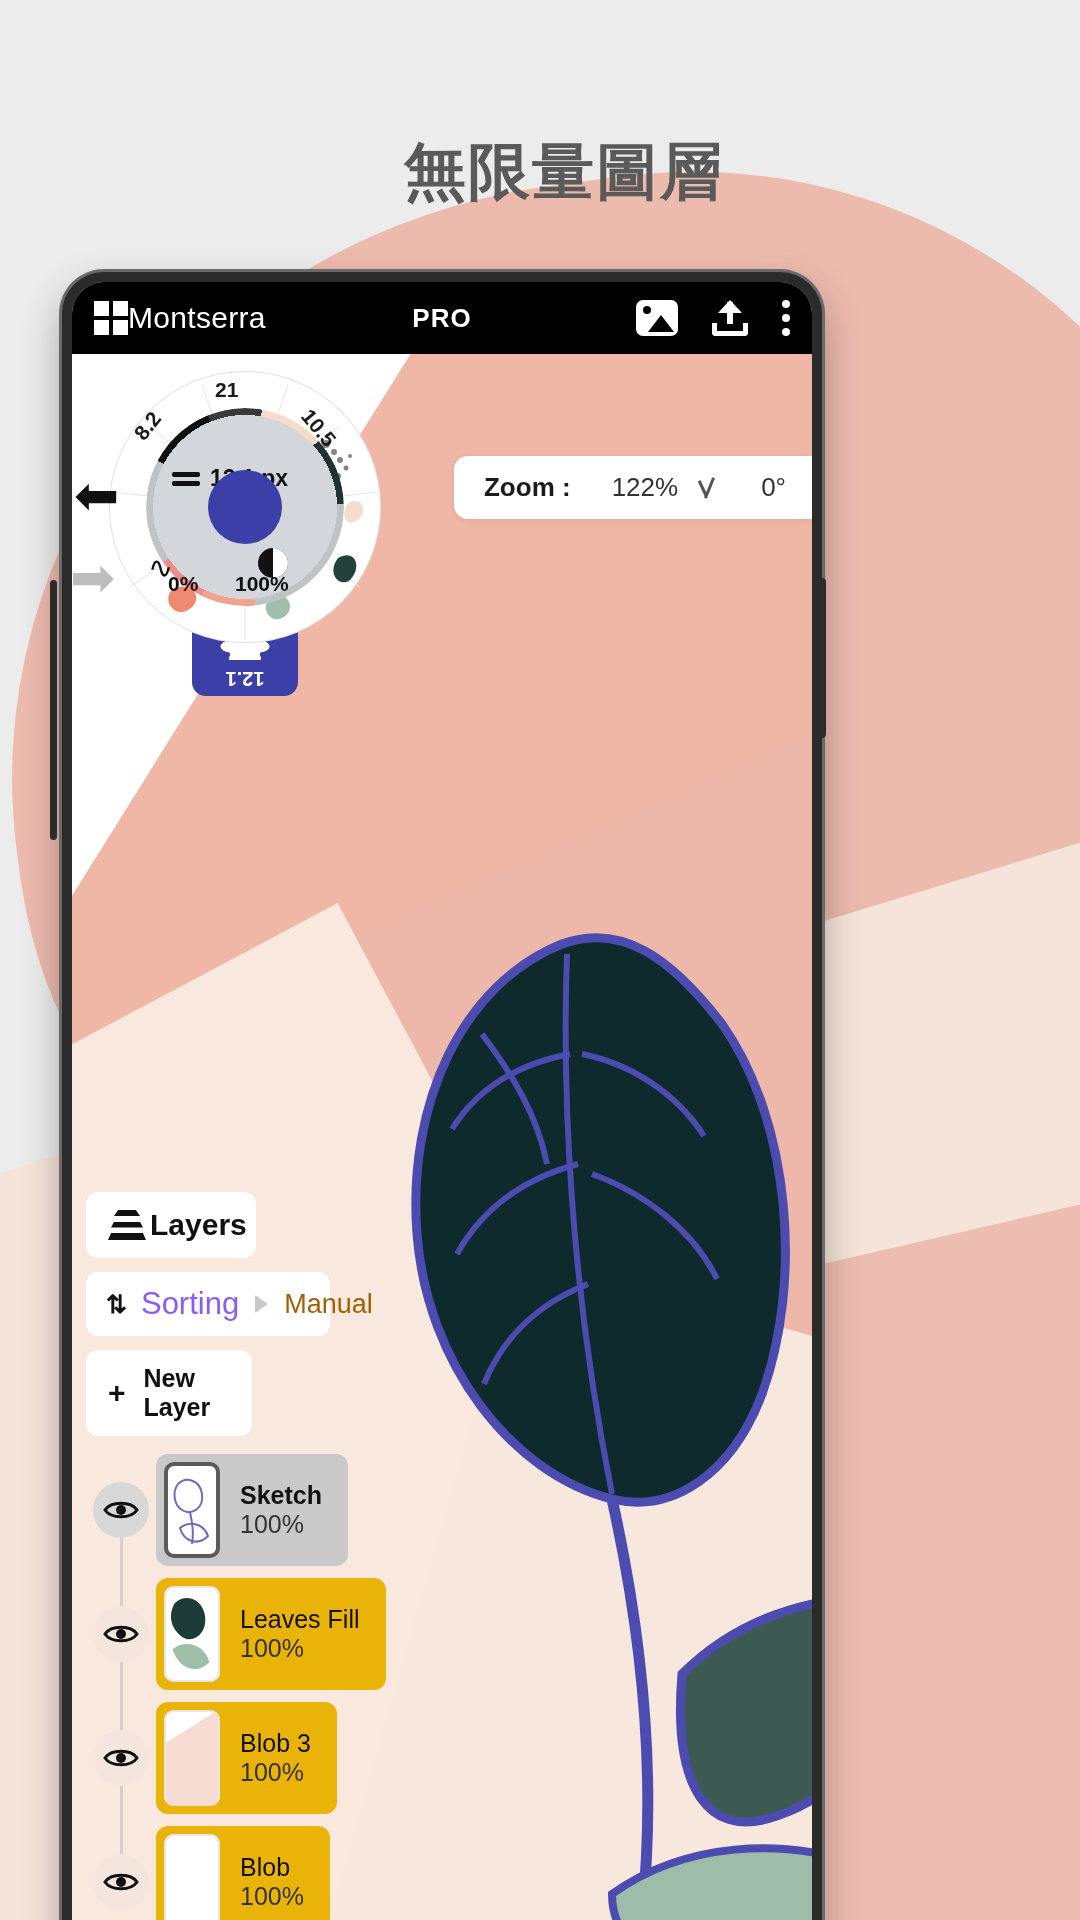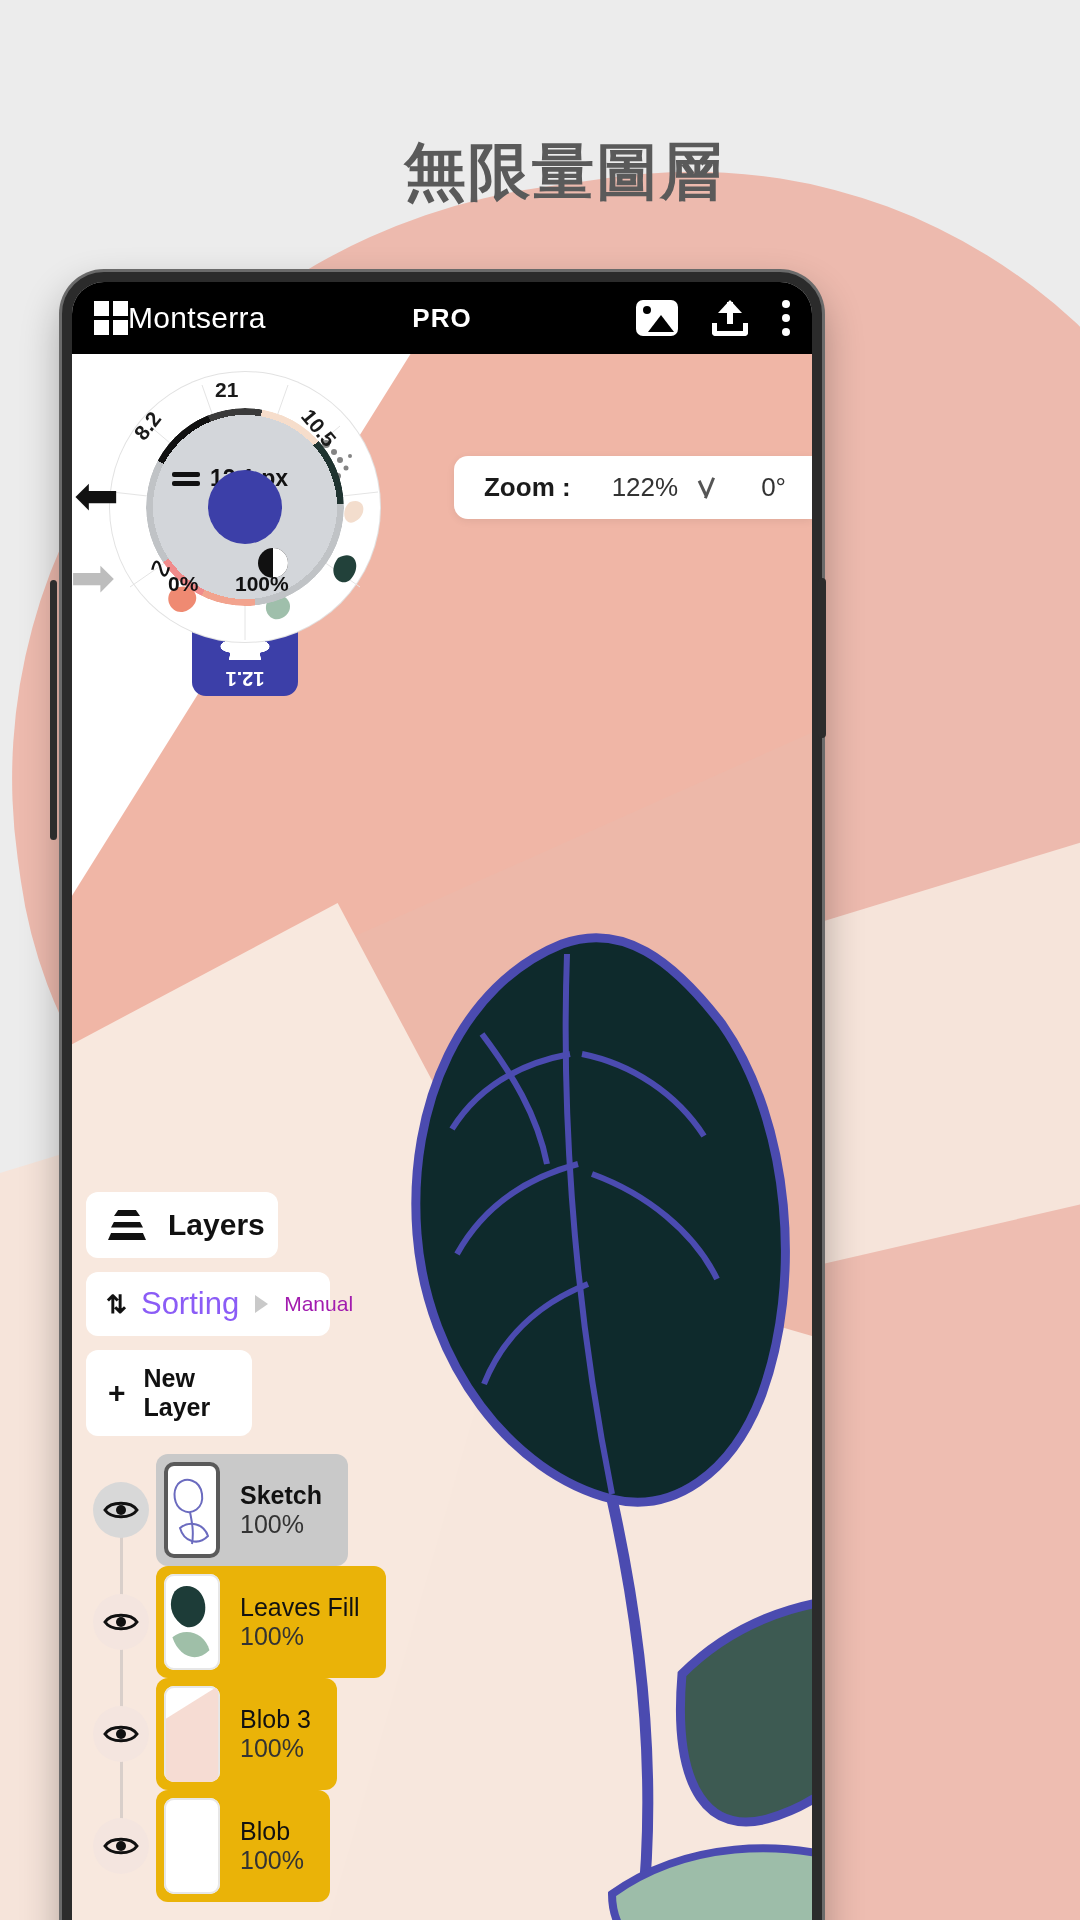--- a/index.html
+++ b/index.html
@@ -199,43 +199,43 @@
   #wheel-tail .tnum { position:absolute; left:0; right:0; bottom:6px; text-align:center;
      color:#fff; font-size:20px; font-weight:700; transform: rotate(180deg); }
   #wheel-tail .tbrush { position:absolute; left:24px; top:6px; width:58px; height:34px;
      background: radial-gradient(ellipse at 50% 100%, #fff 0 38%, transparent 39%),
                  radial-gradient(ellipse at 30% 60%, #fff 0 22%, transparent 23%),
                  radial-gradient(ellipse at 70% 60%, #fff 0 22%, transparent 23%); }
 
   
   #layers-panel { position:absolute; left:14px; top:838px; width:330px; z-index:16; }
   .lp-card { background:#fff; border-radius:12px; display:flex; align-items:center; }
-  #layers-header { padding: 16px 30px 16px 22px; gap:22px; width: 192px; }
+  #layers-header { padding: 16px 30px 16px 22px; gap:4px; width: 170px; }
   #layers-header .ttl { font-size:30px; font-weight:700; color:#111; }
   .stack-icon { width:38px; height:30px; display:flex; flex-direction:column;
       justify-content:space-between; align-items:center; }
   .stack-icon i { display:block; background:#111; }
   .stack-icon i:nth-child(1){ width:26px; height:6px; clip-path: polygon(16% 0,84% 0,100% 100%,0 100%); }
   .stack-icon i:nth-child(2){ width:32px; height:6px; clip-path: polygon(10% 0,90% 0,100% 100%,0 100%); }
   .stack-icon i:nth-child(3){ width:38px; height:7px; clip-path: polygon(8% 0,92% 0,100% 100%,0 100%); }
 
   #sorting-row { margin-top: 14px; padding: 14px 20px; gap:16px; width: 244px; }
   #sorting-row .sw { font-size:31px; font-weight:400; color:#8b5cf6; }
-  #sorting-row .sv { font-size:21px; color:#a21caf; }
+  #sorting-row .sv { font-size:27px; color:#a16207; }
   #sorting-row .tri { width:0;height:0;border-left:13px solid #c9c9c9;
       border-top:9px solid transparent; border-bottom:9px solid transparent; }
   .updown { font-size:25px; font-weight:700; color:#111; letter-spacing:-2px; }
 
   #new-layer-row { margin-top: 14px; padding: 14px 22px; gap:18px; width: 166px; }
   #new-layer-row .plus { font-size:30px; font-weight:700; color:#111; line-height:1; }
   #new-layer-row .nl { font-size:25px; font-weight:700; color:#111; }
 
   #layer-list { margin-top: 18px; position:relative; }
   #rail { position:absolute; left:34px; top:30px; bottom:58px; width:3px; background:#d9cfca; }
-  .layer-row { display:flex; align-items:center; position:relative; }
+  .layer-row { display:flex; align-items:center; position:relative; margin-bottom: 12px; }
   .eye-wrap { width:70px; display:flex; justify-content:center; z-index:2; }
   .eye {
     width:56px; height:56px; border-radius:50%;
     display:flex; align-items:center; justify-content:center;
   }
   .eye.active { background:#d8d8d8; }
   .eye.inactive { background:#f4e5df; }
   .eye svg { display:block; }
   .layer-card {
     display:flex; align-items:center; border-radius:12px; overflow:hidden;

